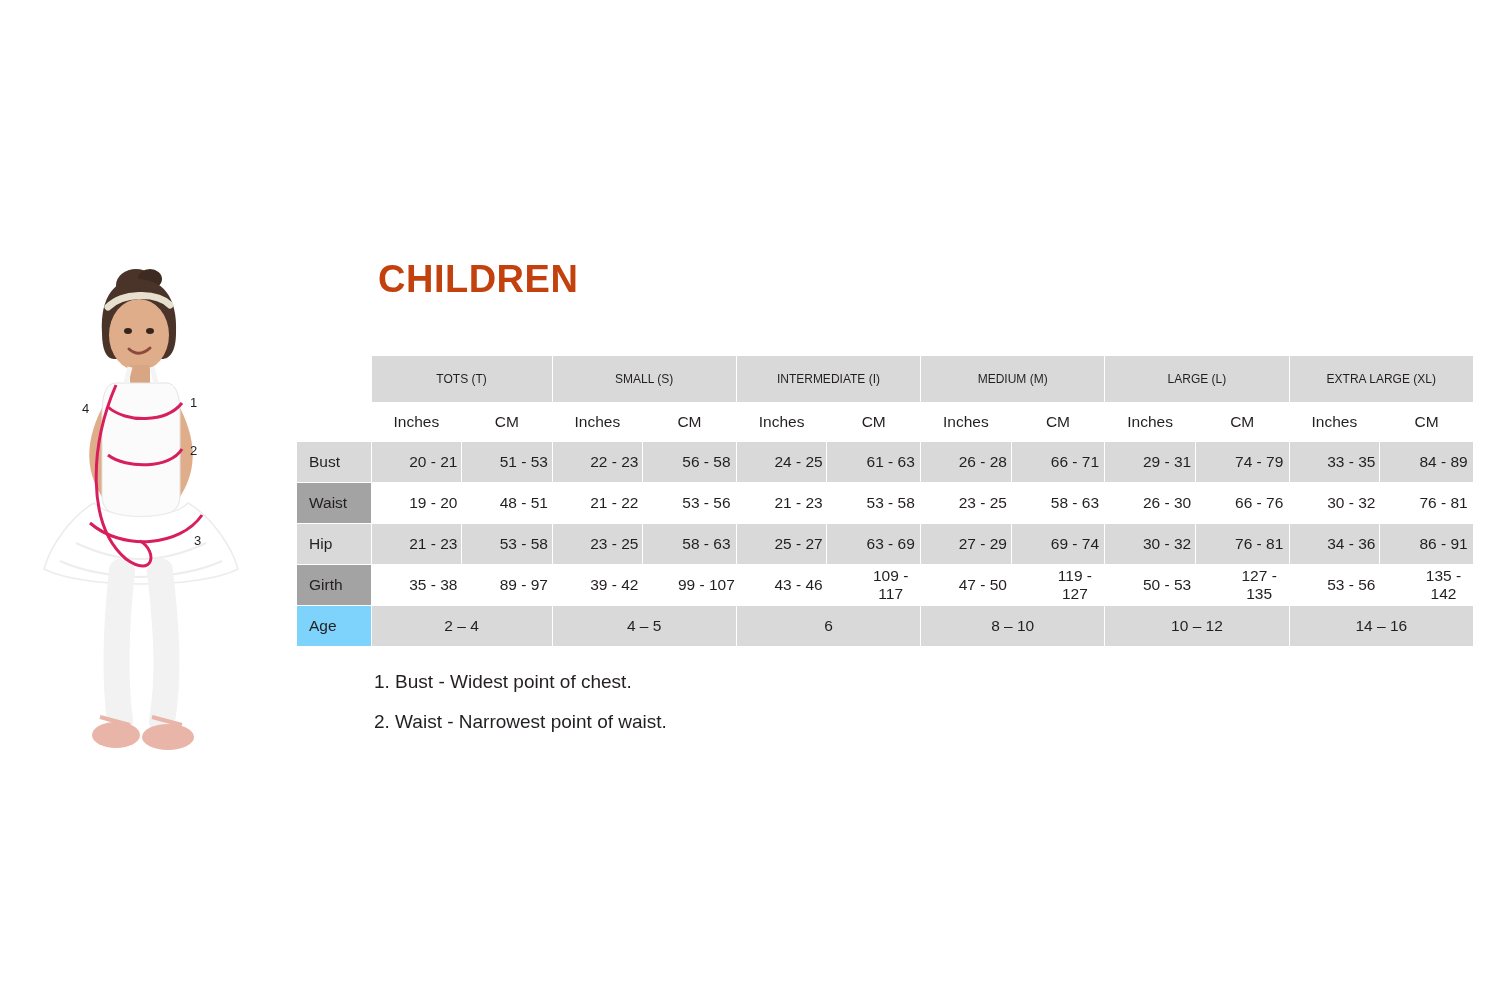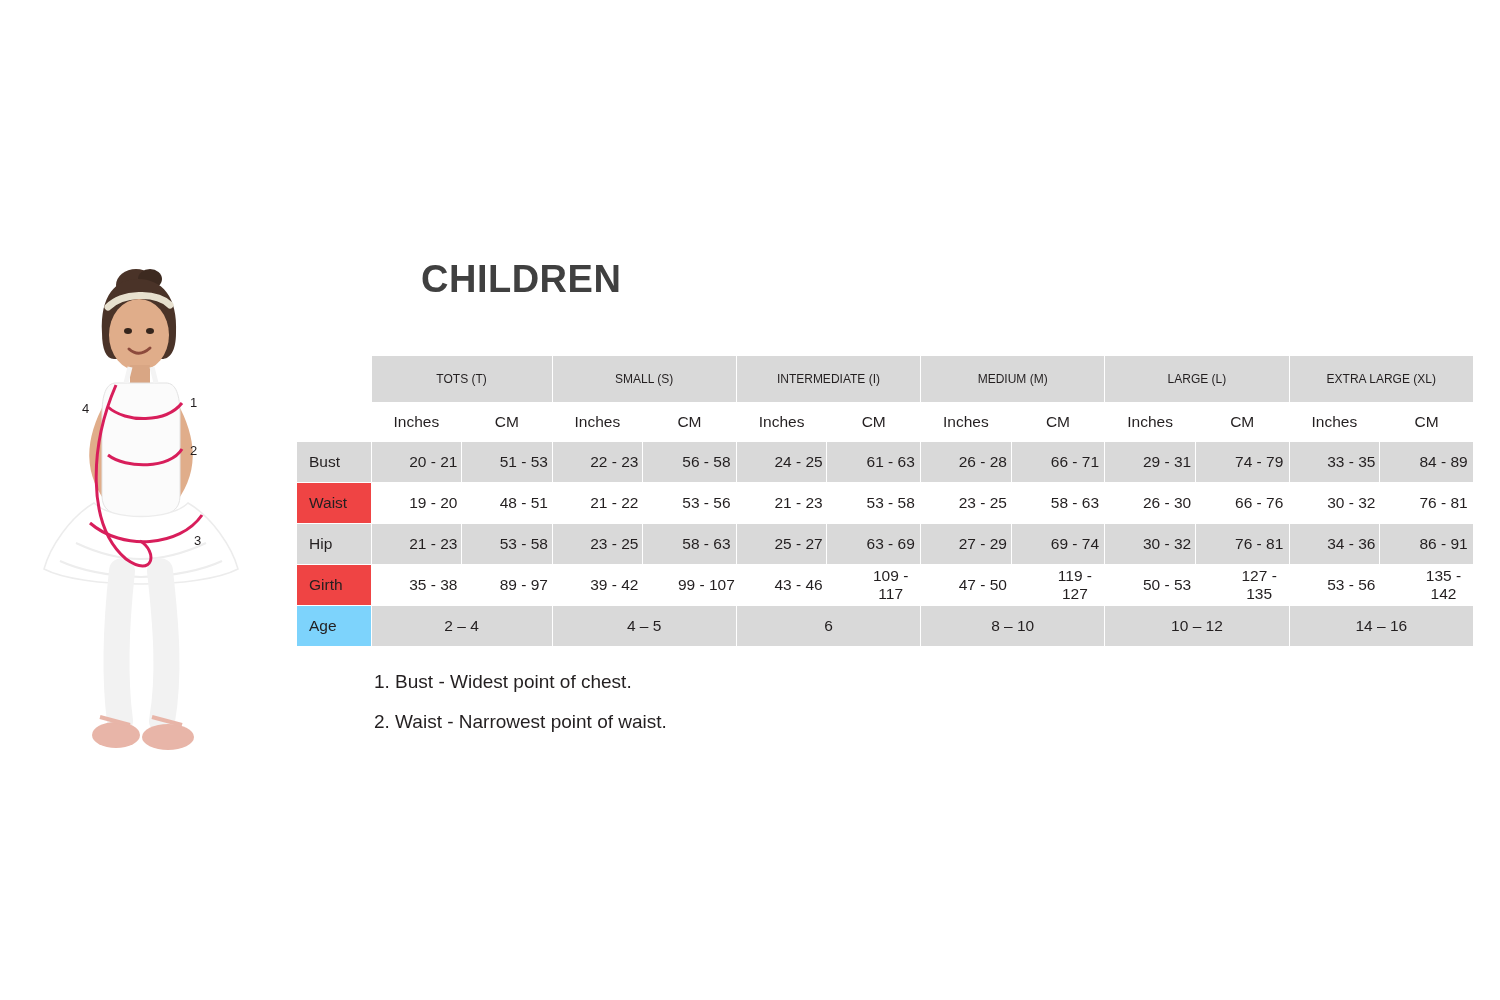--- a/index.html
+++ b/index.html
@@ -26,22 +26,21 @@
   }
 
   
   #page-title {
     position: absolute;
     left: 378px;
     top: 258px;
     font-size: 38px;
     font-weight: bold;
     letter-spacing: 0.5px;
-    color: #404040;
-    margin-left: 43px;
+    color: #c2410c;
   }
 
   
   #size-table {
     position: absolute;
     left: 296px;
     top: 355px;
     width: 1178px;
     border-collapse: collapse;
     font-size: 15.5px;
@@ -65,21 +64,21 @@
     font-size: 15.5px;
   }
   #size-table .rowlabel {
     background: #d9d9d9;
     text-align: left;
     padding-left: 12px;
     width: 76px;
     height: 40px;
   }
   #size-table .rowlabel.light {
-    background: #ef4444;
+    background: #a3a3a3;
   }
   #size-table tr.shaded td {
     background: #d9d9d9;
   }
   #size-table tr.plain td {
     background: #ffffff;
   }
   #size-table td.val {
     height: 40px;
     width: 79px;

